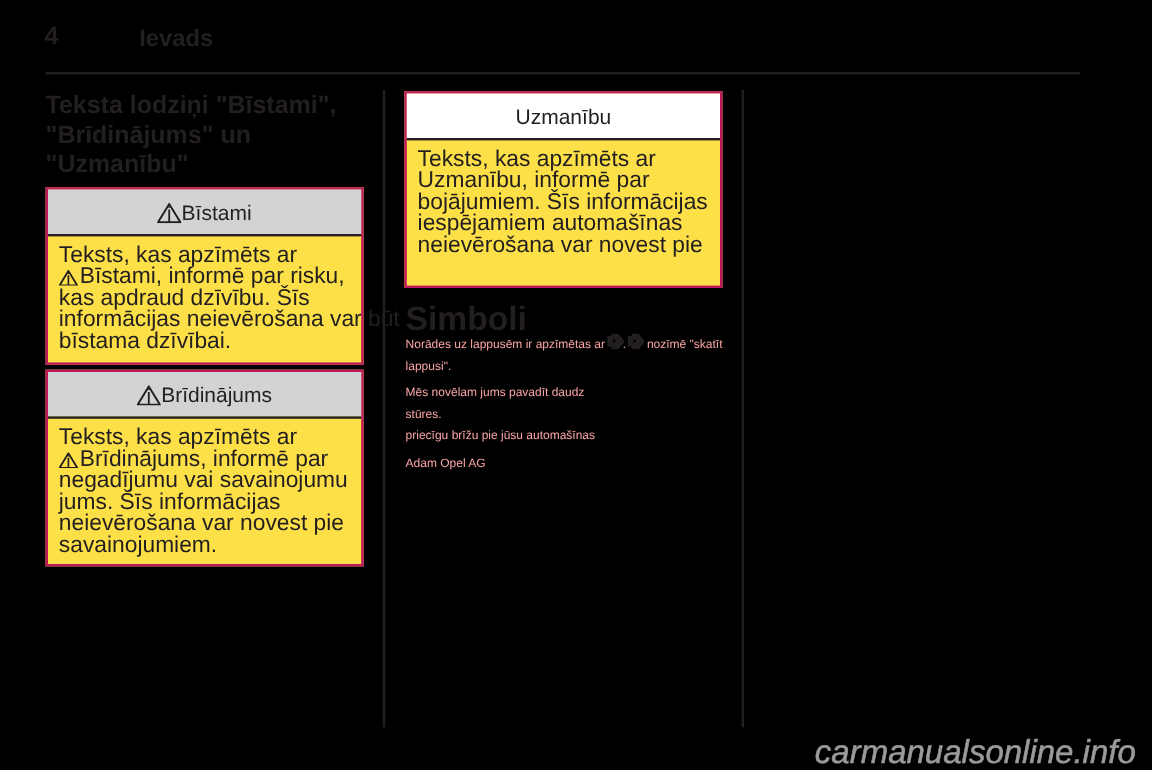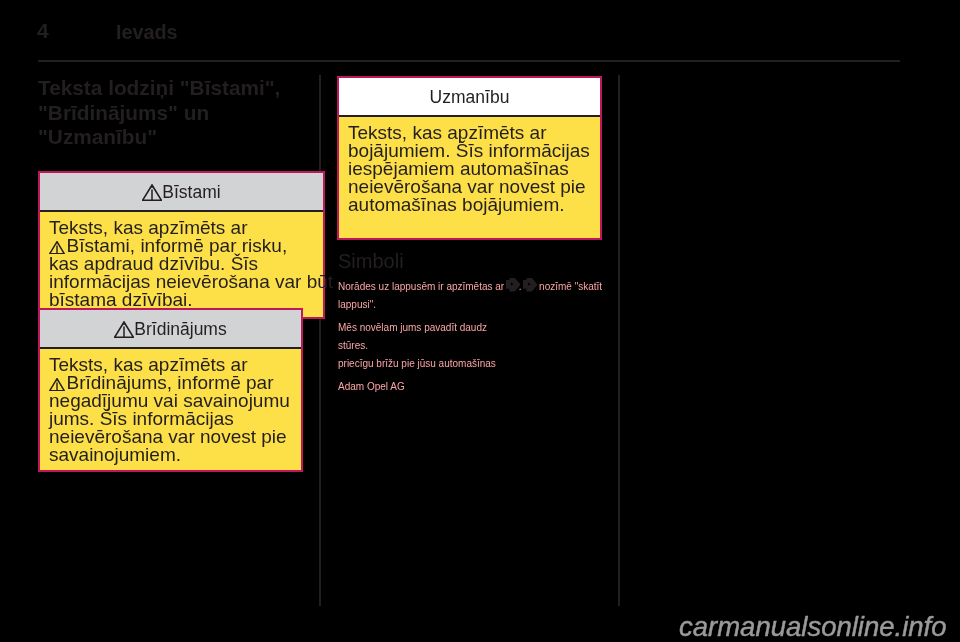--- a/index.html
+++ b/index.html
@@ -8,21 +8,21 @@
        -webkit-font-smoothing:antialiased;}
   .page{position:absolute;left:0;top:0;width:960px;height:642px;background:#000;will-change:transform;}
 
   .ink{color:#231f20;}
   .pagenum{position:absolute;left:37px;top:19px;font-size:21px;font-weight:bold;}
   .chapter{position:absolute;left:116px;top:21px;font-size:19.8px;font-weight:bold;}
   .hrule{position:absolute;left:38px;top:60px;width:862px;height:2px;background:#231f20;}
   .colsep{position:absolute;width:2px;background:#231f20;}
 
   .h1{position:absolute;font-weight:bold;font-size:20.8px;line-height:24.6px;}
-  .h2{position:absolute;font-weight:normal;font-size:20px;text-align:center;}
+  .h2{position:absolute;font-weight:bold;font-size:28px;text-align:center;}
 
   .box{position:absolute;border:2px solid #be185d;box-sizing:border-box;background:#fde047;}
   .boxhdr{display:flex;align-items:center;justify-content:center;
           font-family:"Liberation Sans",sans-serif;font-size:17.5px;font-weight:normal;
           color:#231f20;height:37px;box-sizing:border-box;padding-top:2px;}
   .boxhdr.grey{background:#d2d3d5;}
   .boxhdr.white{background:#ffffff;}
   .boxsep{height:2px;background:#231f20;}
   .boxbody{font-size:19px;line-height:18px;font-weight:normal;
            color:#231f20;padding:7px 9px 0;white-space:nowrap;}
@@ -44,21 +44,21 @@
 
   <div class="colsep" style="left:319px;top:75px;height:531px"></div>
   <div class="colsep" style="left:618px;top:75px;height:531px"></div>
 
   <div class="h1 ink" style="left:38px;top:76px;width:276px">
     <div>Teksta lodziņi "Bīstami",</div>
     <div>"Brīdinājums" un</div>
     <div>"Uzmanību"</div>
   </div>
 
-  <div class="box" style="left:38px;top:171px;width:287px;height:148px">
+  <div class="box" style="left:38px;top:156px;width:265px;height:148px">
     <div class="boxhdr grey">
       <span style="margin-right:0px">
         <svg width="20" height="17" viewBox="0 0 20 17">
             <path d="M10 1.0 L19.3 16.2 L0.7 16.2 Z" fill="none" stroke="#231f20" stroke-width="1.6" stroke-linejoin="miter"></path>
             <path d="M10 5.6 L10 16.0" stroke="#231f20" stroke-width="1.5"></path>
             <path d="M10 2.9 L10 4.1" stroke="#231f20" stroke-width="1.5"></path>
           </svg>
       </span>
       <span>Bīstami</span>
     </div>
@@ -102,24 +102,24 @@
     </div>
   </div>
 
   <div class="box" style="left:337px;top:76px;width:265px;height:164px">
     <div class="boxhdr white">
       <span>Uzmanību</span>
     </div>
     <div class="boxsep"></div>
     <div class="boxbody">
       <div>Teksts, kas apzīmēts ar</div>
+      <div>Uzmanību, informē par</div>
       <div>bojājumiem. Šīs informācijas</div>
       <div>iespējamiem automašīnas</div>
       <div>neievērošana var novest pie</div>
-      <div>automašīnas bojājumiem.</div>
     </div>
   </div>
 
   <div class="h2 ink" style="left:338px;top:250px">Simboli</div>
 
   <div class="para" style="left:338px;top:278px;width:272px">
     <span>Norādes uz lappusēm ir apzīmētas ar</span>
     <span style="margin-left:-1px;margin-right:-1px"><svg width="13.9" height="13.4" viewBox="0 0 13.9 13.4" style="display:inline-block;vertical-align:-1.5px">
           <path d="M0 1.9 H3.4 V0 H8.9 L13.9 5.8 V7.6 L8.9 13.4 H3.4 V10.8 H0 Z M4.9 4.6 V7.8 L7.8 6.2 Z" fill="#231f20" fill-rule="evenodd"></path>
         </svg></span><span>.</span>

